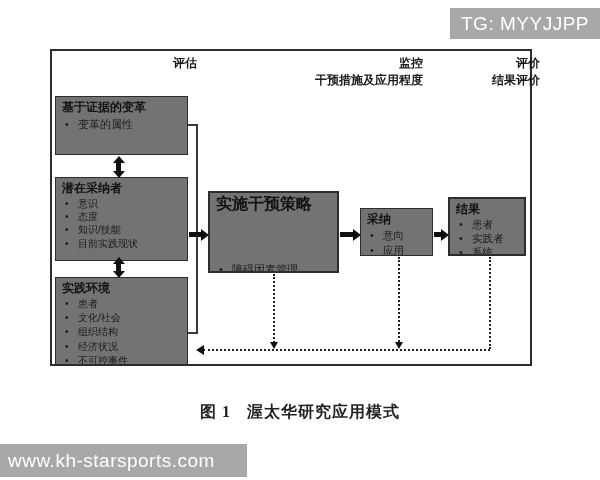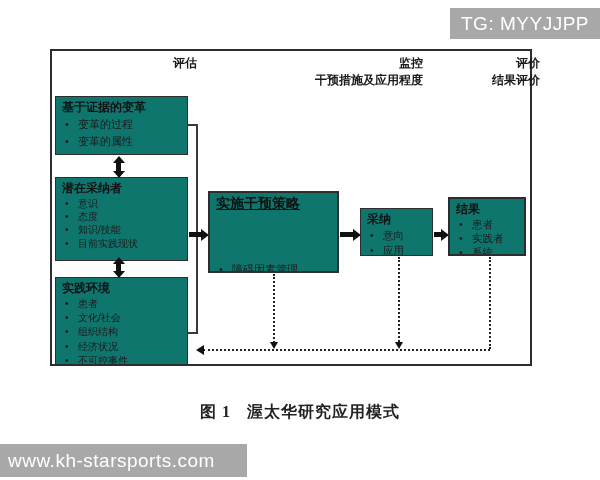--- a/index.html
+++ b/index.html
@@ -14,34 +14,34 @@
   .wm-bl{left:0;top:444px;width:247px;height:33px;font-size:19px;padding-left:8px;box-sizing:border-box;}
   
   .frame{position:absolute;left:50px;top:49px;width:482px;height:317px;
          border:2px solid #2d2d2d;box-sizing:border-box;background:#fff;}
   
   .phase{position:absolute;text-align:right;font-weight:bold;font-size:12px;line-height:17px;color:#1a1a1a;}
   .phase-1{left:52px;top:55px;width:145px;}
   .phase-2{left:238px;top:55px;width:185px;}
   .phase-3{left:425px;top:55px;width:115px;}
   
-  .dbox{position:absolute;border:1.5px solid #2d2d2d;background:#0f766e;box-sizing:border-box;
+  .dbox{position:absolute;border:1.5px solid #2d2d2d;background:#737373;box-sizing:border-box;
         padding:3px 5px 7px 6px;overflow:hidden;}
   .dbox .title{font-weight:bold;font-size:12px;line-height:15px;color:#111;}
   .dbox ul{list-style:none;margin:1px 0 0 0;padding:0;}
   .dbox li{display:flex;font-size:10.5px;line-height:14px;color:#1a1a1a;}
   .dbox li::before{content:"\2022";width:13px;flex:0 0 13px;text-align:left;padding-left:3px;}
   .box-evidence {left:55px;top:96px;width:133px;height:59px;}
   .box-evidence li{font-size:11px;line-height:17px;}
   .box-adopters {left:55px;top:177px;width:133px;height:84px;}
   .box-adopters li{line-height:13.2px;font-size:10px;}
   .box-environment{left:55px;top:277px;width:133px;height:88px;}
   .box-environment li{line-height:14.2px;font-size:10px;}
   .box-strategies{left:208px;top:191px;width:131px;height:82px;border-width:2px;}
-  .box-strategies .title{font-size:14px;margin-bottom:3px;text-decoration:underline;}
+  .box-strategies .title{font-size:16px;margin-bottom:3px;}
   .box-strategies li{font-size:11px;line-height:20px;margin-top:48px;}
   .box-adoption {left:360px;top:208px;width:73px;height:48px;}
   .box-adoption li{line-height:14.5px;}
   .box-outcomes {left:448px;top:197px;width:78px;height:59px;border-width:2px;}
   .box-outcomes li{line-height:13.8px;}
   
   .bline{position:absolute;background:transparent;}
   .bracket-v{left:196px;top:124px;height:210px;width:0;border-left:2px solid #3a3a3a;}
   .bracket-stub{height:0;border-top:2px solid #3a3a3a;}
   .stub-top{left:188px;top:124px;width:9px;}
@@ -95,21 +95,20 @@
     <div>干预措施及应用程度</div>
   </div>
   <div class="phase phase-3">
     <div>评价</div>
     <div>结果评价</div>
   </div>
 
   <div class="dbox box-evidence">
     <div class="title">基于证据的变革</div>
     <ul>
-      <li>变革的过程</li>
       <li>变革的属性</li>
     </ul>
   </div>
 
   <div class="dbox box-adopters">
     <div class="title">潜在采纳者</div>
     <ul>
       <li>意识</li>
       <li>态度</li>
       <li>知识/技能</li>

